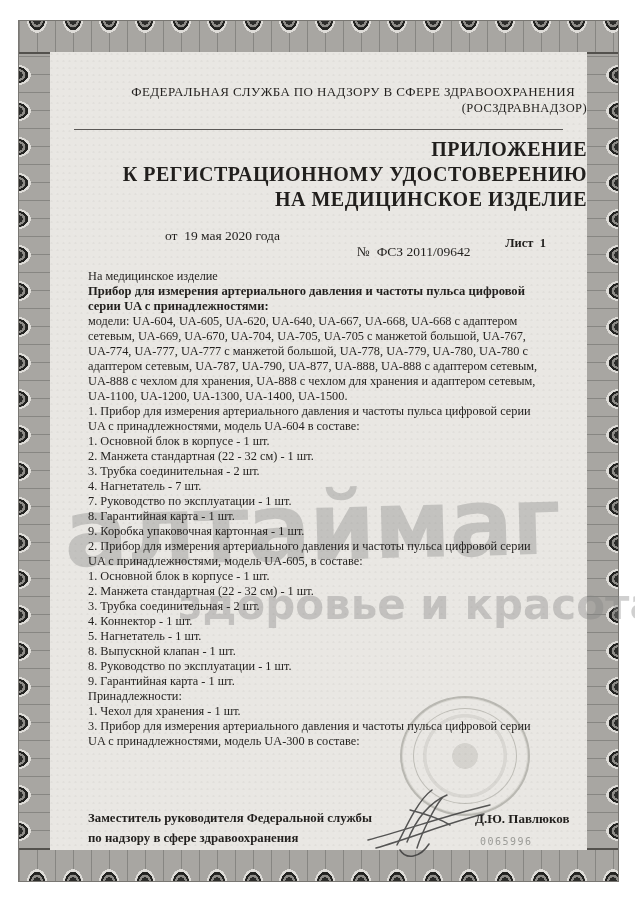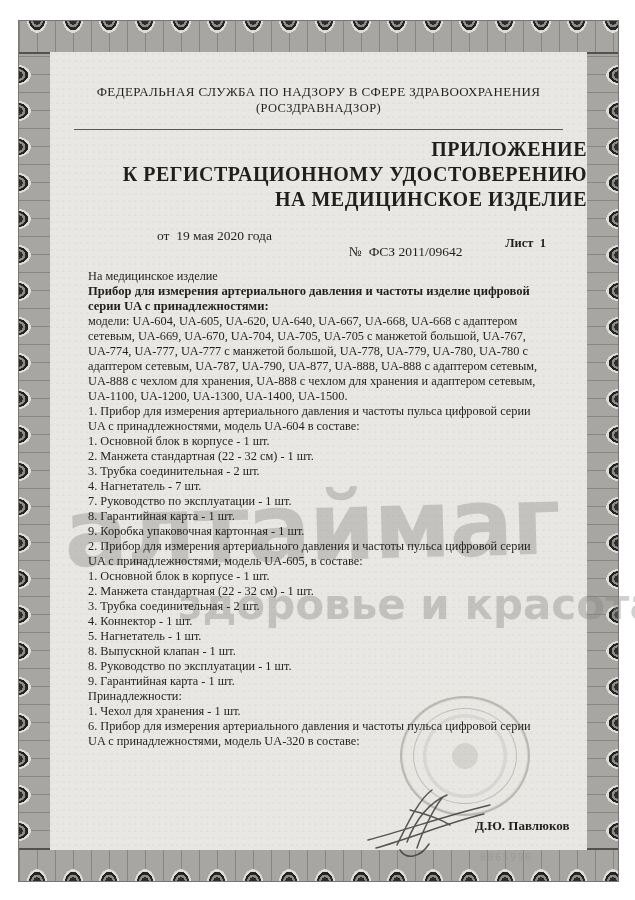--- a/index.html
+++ b/index.html
@@ -38,36 +38,36 @@
 
   
   .paper{position:absolute;left:50px;top:52px;right:48px;bottom:50px;
     background-color:#e9e7e3;
     background-image:
       radial-gradient(circle at 25% 30%, rgba(0,0,0,0.035) 1px, transparent 1.2px),
       radial-gradient(circle at 70% 65%, rgba(255,255,255,0.06) 1px, transparent 1.2px);
     background-size:6px 7px, 9px 8px;
     color:#211f1d;}
 
-  .agency-1{position:absolute;left:0;right:0;top:32px;text-align:center;font-size:13px;letter-spacing:.4px;}
-  .agency-2{position:absolute;left:0;right:0;top:49px;text-align:center;font-size:12.5px;letter-spacing:.4px;}
+  .agency-1{position:absolute;left:0;right:12px;top:32px;text-align:right;font-size:13px;letter-spacing:.4px;}
+  .agency-2{position:absolute;left:0;right:0;top:49px;text-align:right;font-size:12.5px;letter-spacing:.4px;}
   .divider{position:absolute;left:24px;right:24px;top:77px;border-top:1px solid #5a5856;}
   .title{position:absolute;left:0;right:0;top:85px;text-align:right;font-weight:bold;font-size:20px;line-height:25px;letter-spacing:.5px;}
-  .date-row{position:absolute;left:4px;right:0;top:160px;height:18px;font-weight:normal;font-size:13.5px;white-space:pre;}
+  .date-row{position:absolute;left:12px;right:0;top:160px;height:18px;font-weight:normal;font-size:13.5px;white-space:pre;}
   .date-label{position:absolute;left:103px;}
   .number-label{position:absolute;left:295px;}
   .sheet-label{position:absolute;top:184px;right:41px;font-weight:bold;font-size:12.5px;white-space:pre;}
 
   .body-text{position:absolute;left:38px;top:217px;right:12px;font-size:12.3px;line-height:15px;white-space:nowrap;z-index:3;}
   .body-line{height:15px;}
   .body-line.bold{font-weight:bold;font-size:12.6px;}
 
   .official{position:absolute;left:38px;top:756px;font-weight:bold;font-size:12.8px;line-height:20px;z-index:3;}
-  .official-name{position:absolute;left:425px;top:759px;font-weight:bold;font-size:13px;z-index:3;margin-top:7px;}
-  .serial{position:absolute;left:430px;top:784px;font-family:"DejaVu Sans Mono",monospace;font-size:10px;letter-spacing:1.5px;color:#9b9b97;z-index:3;margin-top:16px;}
+  .official-name{position:absolute;left:425px;top:759px;font-weight:bold;font-size:13px;z-index:3;}
+  .serial{position:absolute;left:430px;top:784px;font-family:"DejaVu Sans Mono",monospace;font-size:10px;letter-spacing:1.5px;color:#9b9b97;z-index:3;}
 
   
   .wm-main{position:absolute;left:14px;top:420px;font-family:"DejaVu Sans",sans-serif;font-weight:bold;font-size:95px;letter-spacing:-2px;color:#7d7d7c;opacity:.34;transform:rotate(-1.5deg);z-index:1;white-space:nowrap;}
   .wm-sub{position:absolute;left:128px;top:528px;font-family:"DejaVu Sans",sans-serif;font-weight:bold;font-size:42px;color:#868685;opacity:.38;z-index:1;white-space:nowrap;}
 
   
   .stamp{position:absolute;left:350px;top:644px;width:126px;height:116px;border-radius:50%;
     border:2px solid rgba(120,120,110,.42);
     box-shadow:inset 0 0 0 1px rgba(120,120,110,.15);
     filter:blur(.4px);z-index:2;}
@@ -107,21 +107,21 @@
     </div>
 
     <div class="date-row">
       <span class="date-label">от  19 мая 2020 года</span>
       <span class="number-label">№  ФСЗ 2011/09642</span>
     </div>
     <div class="sheet-label">Лист  1</div>
 
     <div class="body-text">
         <div class="body-line">На медицинское изделие</div>
-        <div class="body-line bold">Прибор для измерения артериального давления и частоты изделие цифровой</div>
+        <div class="body-line bold">Прибор для измерения артериального давления и частоты пульса цифровой</div>
         <div class="body-line bold">серии UA с принадлежностями:</div>
         <div class="body-line">модели: UA-604, UA-605, UA-620, UA-640, UA-667, UA-668, UA-668 с адаптером</div>
         <div class="body-line">сетевым, UA-669, UA-670, UA-704, UA-705, UA-705 с манжетой большой, UA-767,</div>
         <div class="body-line">UA-774, UA-777, UA-777 с манжетой большой, UA-778, UA-779, UA-780, UA-780 с</div>
         <div class="body-line">адаптером сетевым, UA-787, UA-790, UA-877, UA-888, UA-888 с адаптером сетевым,</div>
         <div class="body-line">UA-888 с чехлом для хранения, UA-888 с чехлом для хранения и адаптером сетевым,</div>
         <div class="body-line">UA-1100, UA-1200, UA-1300, UA-1400, UA-1500.</div>
         <div class="body-line">1. Прибор для измерения артериального давления и частоты пульса цифровой серии</div>
         <div class="body-line">UA с принадлежностями, модель UA-604 в составе:</div>
         <div class="body-line">1. Основной блок в корпусе - 1 шт.</div>
@@ -136,24 +136,28 @@
         <div class="body-line">1. Основной блок в корпусе - 1 шт.</div>
         <div class="body-line">2. Манжета стандартная (22 - 32 см) - 1 шт.</div>
         <div class="body-line">3. Трубка соединительная - 2 шт.</div>
         <div class="body-line">4. Коннектор - 1 шт.</div>
         <div class="body-line">5. Нагнетатель - 1 шт.</div>
         <div class="body-line">8. Выпускной клапан - 1 шт.</div>
         <div class="body-line">8. Руководство по эксплуатации - 1 шт.</div>
         <div class="body-line">9. Гарантийная карта - 1 шт.</div>
         <div class="body-line">Принадлежности:</div>
         <div class="body-line">1. Чехол для хранения - 1 шт.</div>
-        <div class="body-line">6. Прибор для измерения артериального давления и частоты пульса цифровой серии</div>
-        <div class="body-line">UA с принадлежностями, модель UA-320 в составе:</div>
+        <div class="body-line">3. Прибор для измерения артериального давления и частоты пульса цифровой серии</div>
+        <div class="body-line">UA с принадлежностями, модель UA-300 в составе:</div>
       </div>
 
+    <div class="official">
+      <div>Заместитель руководителя Федеральной службы</div>
+      <div>по надзору в сфере здравоохранения</div>
+    </div>
     <div class="official-name">Д.Ю. Павлюков</div>
     <div class="serial">0065996</div>
 
     <svg class="signature" width="150" height="105" viewBox="0 0 150 105">
       <g stroke="#3b3b3b" stroke-width="1.5" fill="none" stroke-linecap="round" opacity="0.85">
         <path d="M12,58 C50,48 95,32 134,23"></path>
         <path d="M20,66 C55,56 100,38 128,32"></path>
         <path d="M51,60 C58,42 70,22 91,13"></path>
         <path d="M41,63 C50,45 62,18 76,8"></path>
         <path d="M61,66 C66,50 78,26 86,16"></path>

